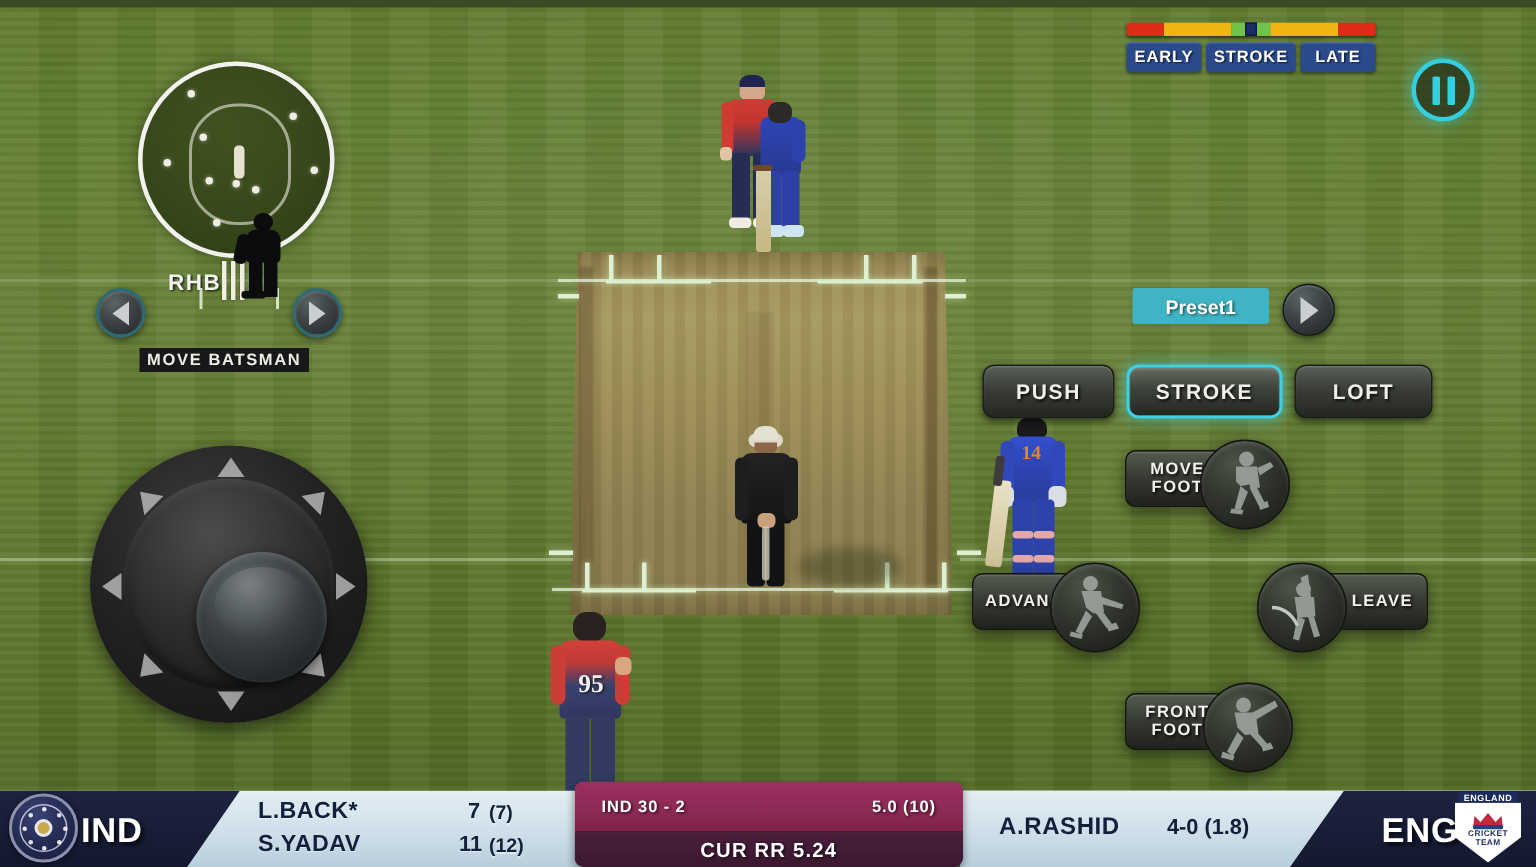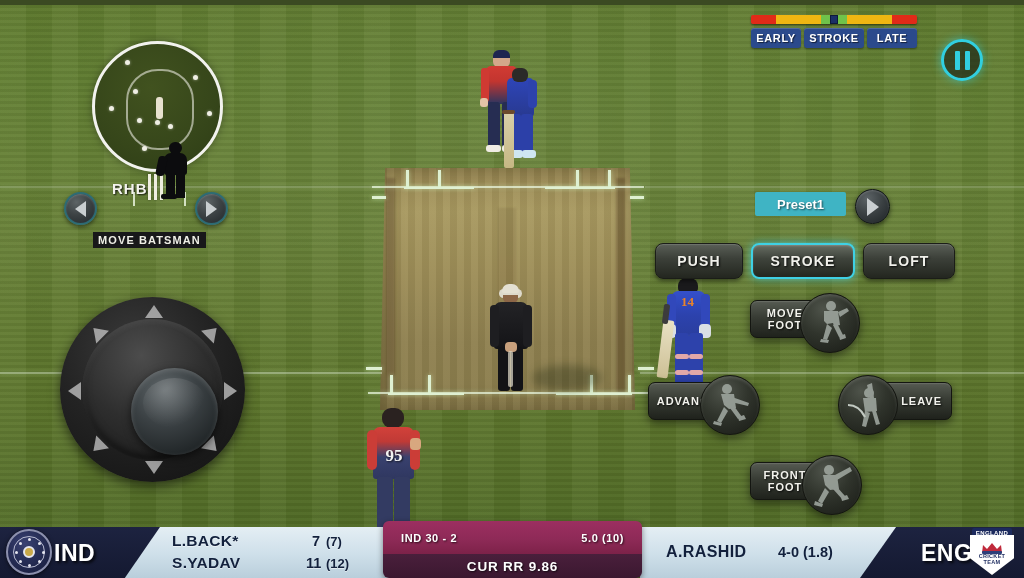--- a/index.html
+++ b/index.html
@@ -544,21 +544,21 @@
     <div class="bowl-name" style="left:666px;top:16px;">A.RASHID</div>
     <div class="bowl-fig" style="left:778px;top:17px;">4-0 (1.8)</div>
   </div>
 
   <div class="center-score">
     <div class="cs-top">
       <span class="cs-txt">IND  30 - 2</span>
       <span class="cs-txt">5.0 (10)</span>
     </div>
     <div class="cs-bot">
-      <span class="cs-rr">CUR RR 9.86</span>
+      <span class="cs-rr">CUR RR 5.24</span>
     </div>
   </div>
 
   <div class="badge-ind">
     <div class="ring" style="left:5px;top:5px;width:32px;height:32px;"></div>
     <div class="core"></div>
     <div class="bd" style="left:20px;top:7px;"></div>
     <div class="bd" style="left:30px;top:11px;"></div>
     <div class="bd" style="left:34px;top:20px;"></div>
     <div class="bd" style="left:30px;top:29px;"></div>

